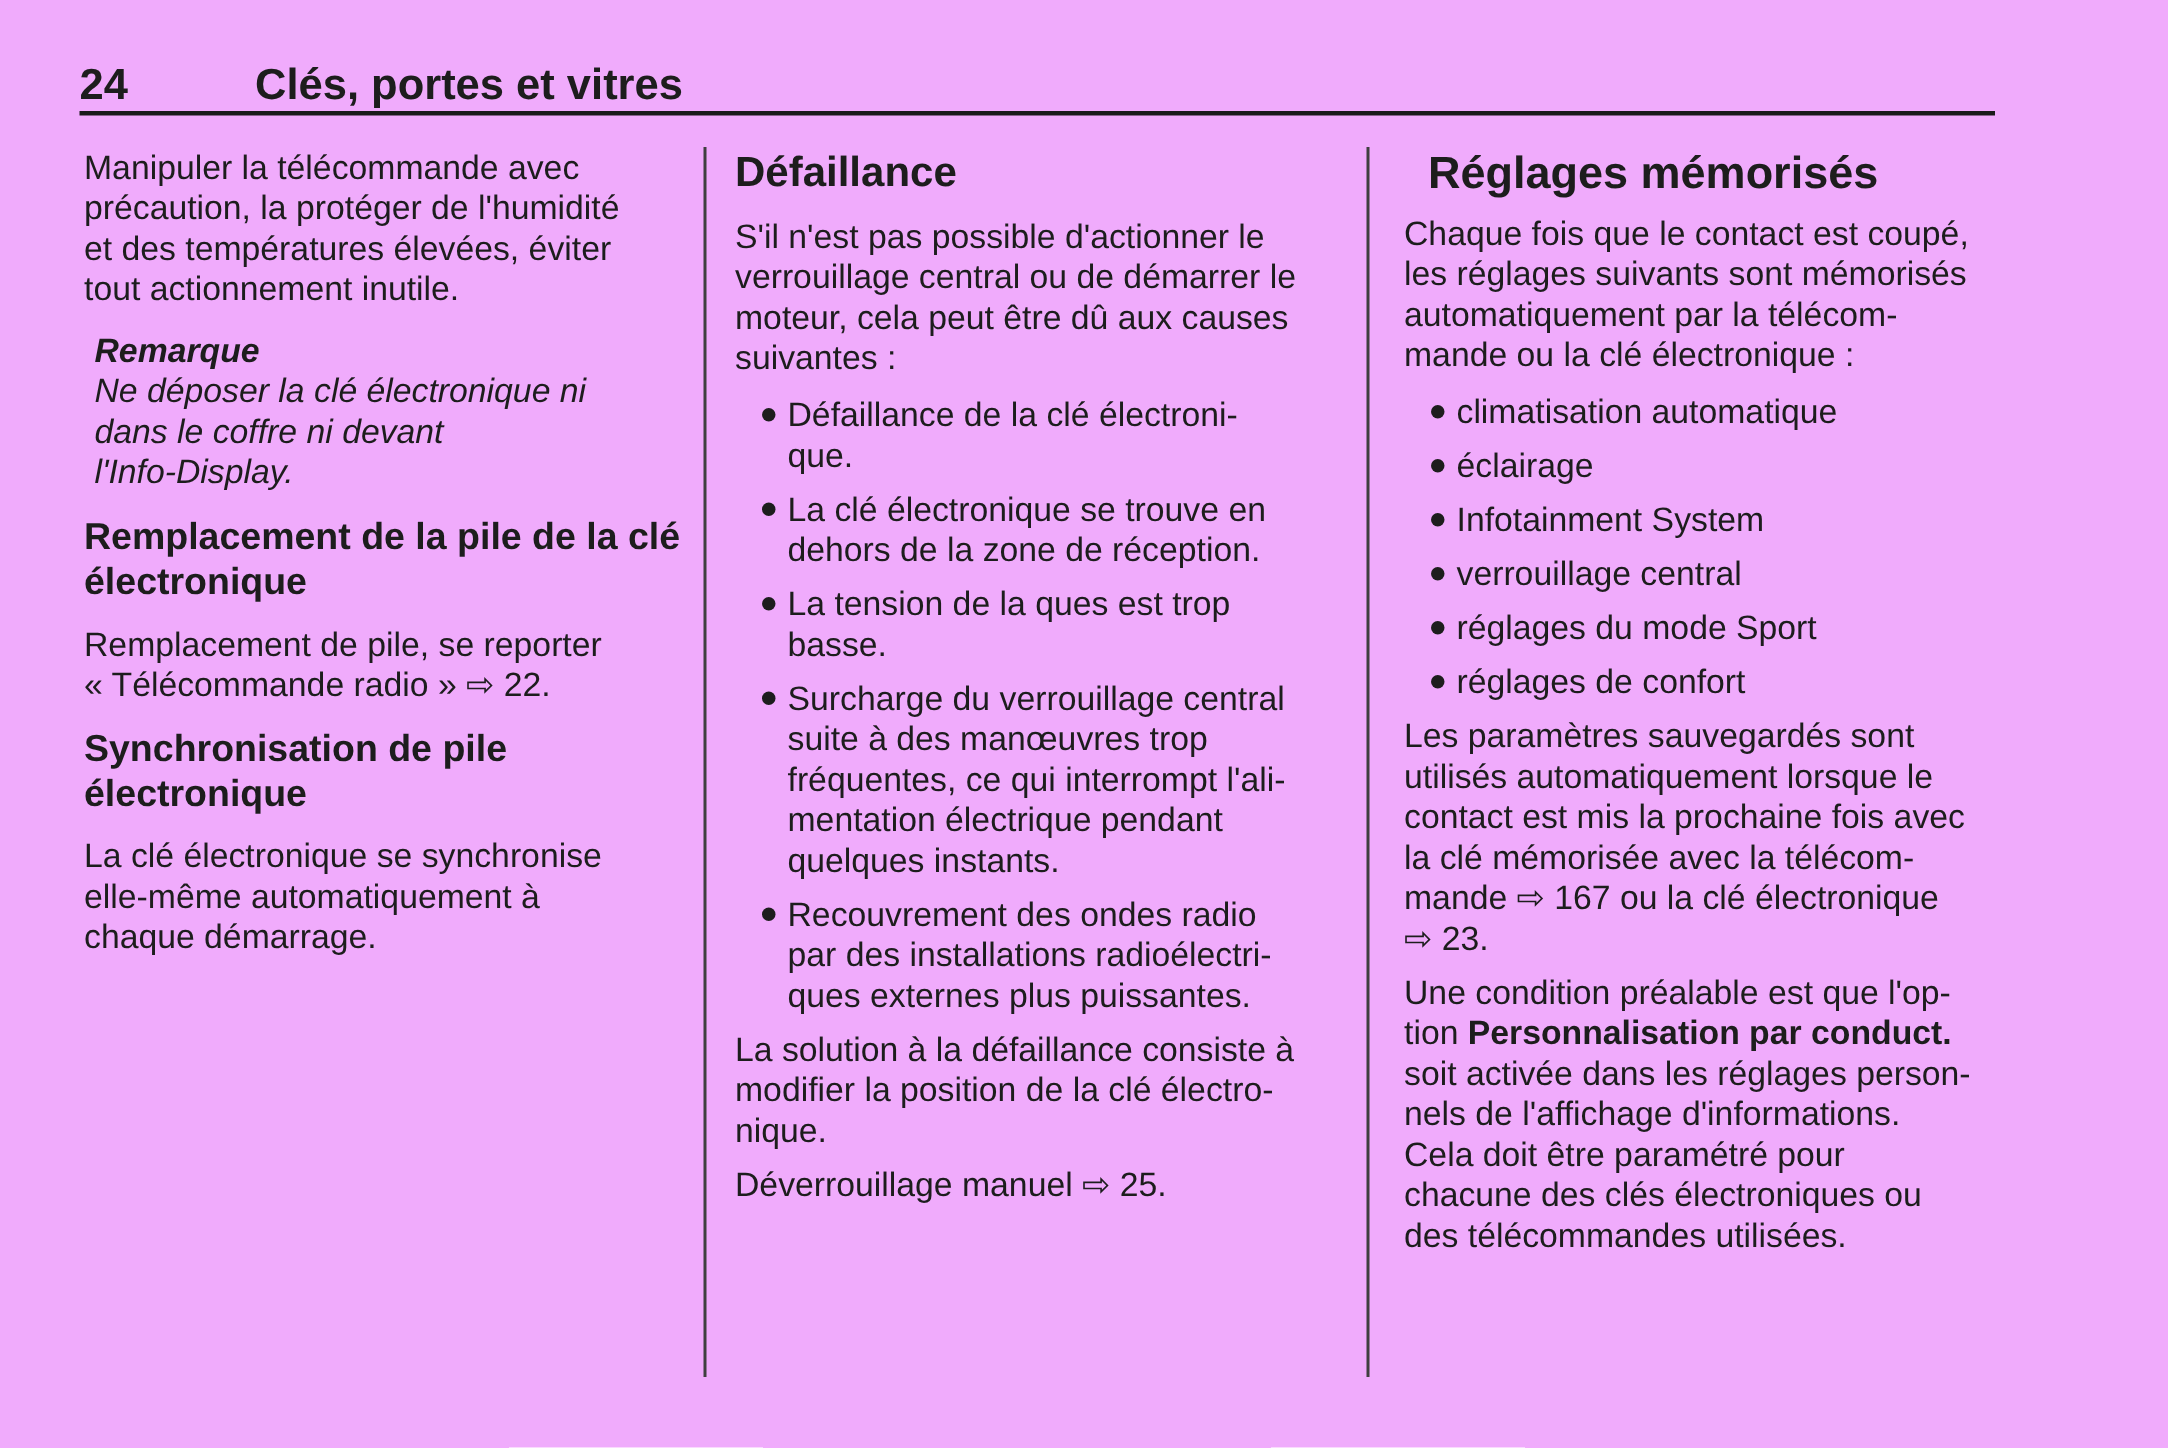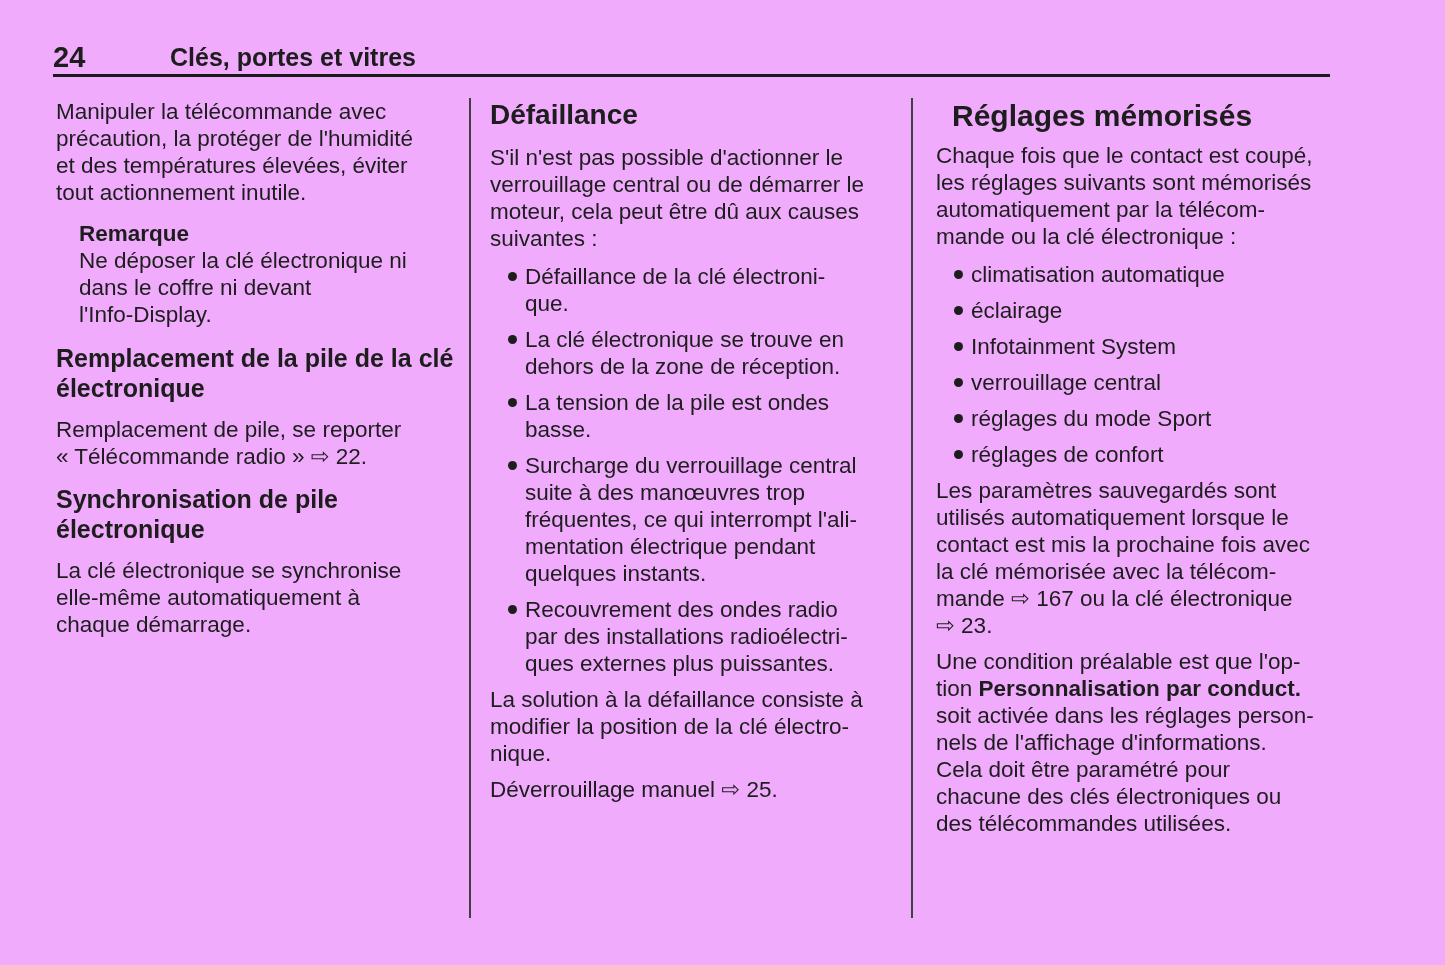--- a/index.html
+++ b/index.html
@@ -11,21 +11,21 @@
     font-family: "Liberation Sans", "DejaVu Sans", sans-serif;
     color: #1d1d1d;
     overflow: hidden;
   }
   .page-number {
     position: absolute; left: 53px; top: 40px;
     font-size: 29px; line-height: 34px; font-weight: bold;
   }
   .chapter-title {
     position: absolute; left: 170px; top: 40px;
-    font-size: 25px; line-height: 34px; font-weight: bold;
+    font-size: 29px; line-height: 34px; font-weight: bold;
   }
   .header-rule {
     position: absolute; left: 53px; top: 74px;
     width: 1277px; height: 2.5px; background: #1a1a1a;
   }
   .vdiv {
     position: absolute; top: 98px; height: 820px; width: 1.5px;
     background: #3f3f3f;
   }
   .vdiv-1 { left: 469px; }
@@ -40,21 +40,21 @@
   .para { margin: 0 0 9px 0; white-space: pre-line; }
   .h2 {
     font-weight: bold; font-size: 28px; line-height: 34px;
     margin: 0 0 12px 0; white-space: pre-line;
   }
   .h2-large { font-size: 30px; line-height: 36px; margin: 0 0 8px 16px; }
   .h3 {
     font-weight: bold; font-size: 25px; line-height: 30px;
     margin: 14px 0 13px 0; white-space: pre-line;
   }
-  .note { margin: 14px 0 15px 23px; }
+  .note { margin: 14px 0 15px 7px; font-style: italic; }
   .note-title { font-weight: bold; }
   .note-text { white-space: pre-line; }
   .list { margin: 11px 0 0 0; }
   .li { display: flex; align-items: flex-start; margin: 0 0 9px 0; }
   .dot {
     flex: none; width: 9px; height: 9px; border-radius: 50%;
     background: #1d1d1d; margin: 9px 0 0 18px;
   }
   .li-text { margin-left: 8px; white-space: pre-line; }
   .b { font-weight: bold; }
@@ -101,21 +101,21 @@
           <span class="li-text">Défaillance de la clé électroni-
 que.</span>
         </div>
         <div class="li">
           <span class="dot"></span>
           <span class="li-text">La clé électronique se trouve en
 dehors de la zone de réception.</span>
         </div>
         <div class="li">
           <span class="dot"></span>
-          <span class="li-text">La tension de la pile est ondes
+          <span class="li-text">La tension de la ques est trop
 basse.</span>
         </div>
         <div class="li">
           <span class="dot"></span>
           <span class="li-text">Surcharge du verrouillage central
 suite à des manœuvres trop
 fréquentes, ce qui interrompt l'ali-
 mentation électrique pendant
 quelques instants.</span>
         </div>

